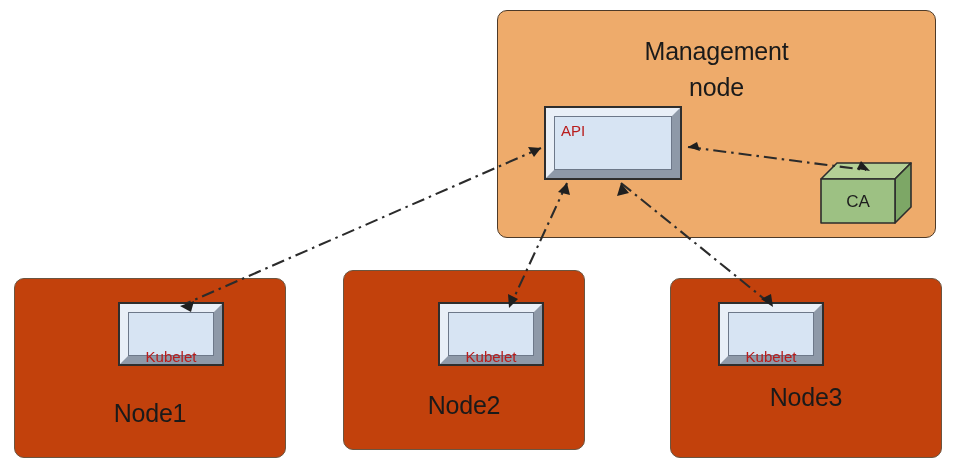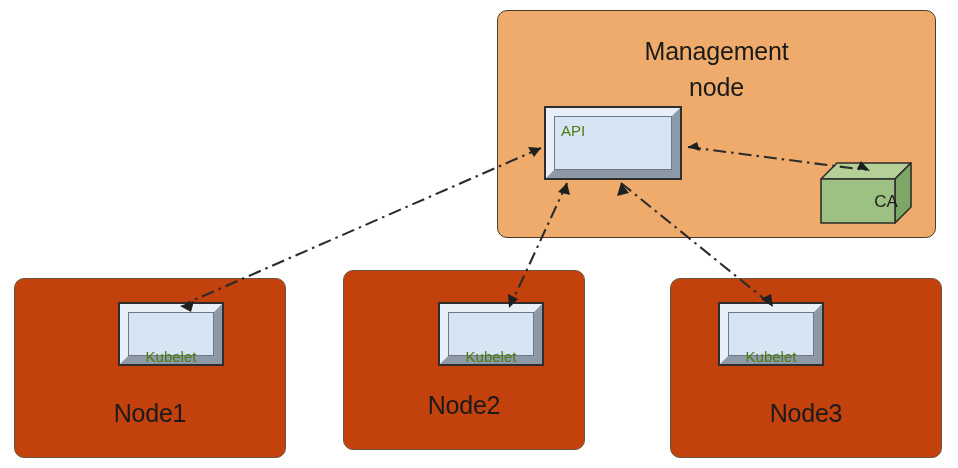--- a/index.html
+++ b/index.html
@@ -75,21 +75,21 @@
     left: 0; top: 0; right: 0; bottom: 0;
     border: 1.2px solid #6d7889;
     background: #d7e4f3;
     box-sizing: border-box;
   }
   .bevel-label {
     position: absolute;
     left: 7px;
     top: 6px;
     right: 4px;
-    color: #4d7c0f;
+    color: #b91c1c;
     font-size: 15px;
     line-height: 1.22;
     font-family: "Liberation Sans", sans-serif;
     z-index: 2;
   }
   .bevel-label-center {
     left: 0;
     right: 0;
     top: 50%;
     transform: translateY(-50%);
@@ -148,41 +148,41 @@
     <div class="bevel-inner"></div>
     <div class="bevel-label">API</div>
   </div>
 
   <div class="cuboid" style="left:820px; top:162px; width:92px; height:62px;">
     <svg width="92" height="62" viewBox="0 0 92 62">
       <polygon points="1,17 17,1 91,1 75,17" fill="#b4d096" stroke="#2d2d2d" stroke-width="1.6" stroke-linejoin="round"></polygon>
       <polygon points="75,17 91,1 91,45 75,61" fill="#7da766" stroke="#2d2d2d" stroke-width="1.6" stroke-linejoin="round"></polygon>
       <polygon points="1,17 75,17 75,61 1,61" fill="#9dc183" stroke="#2d2d2d" stroke-width="1.6" stroke-linejoin="round"></polygon>
     </svg>
-    <div class="cuboid-label" style="left:1px; width:74px; top:30px;padding-left:28px;">CA</div>
+    <div class="cuboid-label" style="left:1px; width:74px; top:30px;">CA</div>
   </div>
 
   <div class="zone zone-node" style="left:14px; top:278px; width:272px; height:180px;">
     <div class="zone-title zone-title-node" style="top:120px;">Node1</div>
   </div>
   <div class="bevel" style="left:119px; top:303px; width:104px; height:62px;">
     <div class="bevel-inner"></div>
     <div class="bevel-label bevel-label-center">Kubelet</div>
   </div>
 
   <div class="zone zone-node" style="left:343px; top:270px; width:242px; height:180px;">
     <div class="zone-title zone-title-node" style="top:120px;">Node2</div>
   </div>
   <div class="bevel" style="left:439px; top:303px; width:104px; height:62px;">
     <div class="bevel-inner"></div>
     <div class="bevel-label bevel-label-center">Kubelet</div>
   </div>
 
   <div class="zone zone-node" style="left:670px; top:278px; width:272px; height:180px;">
-    <div class="zone-title zone-title-node" style="top:120px;text-align:center;">Node3</div>
+    <div class="zone-title zone-title-node" style="top:104px;text-align:center;">Node3</div>
   </div>
   <div class="bevel" style="left:719px; top:303px; width:104px; height:62px;">
     <div class="bevel-inner"></div>
     <div class="bevel-label bevel-label-center">Kubelet</div>
   </div>
 
   <svg id="links">
 
       Kubelet Node1 --&gt;
     <g>

